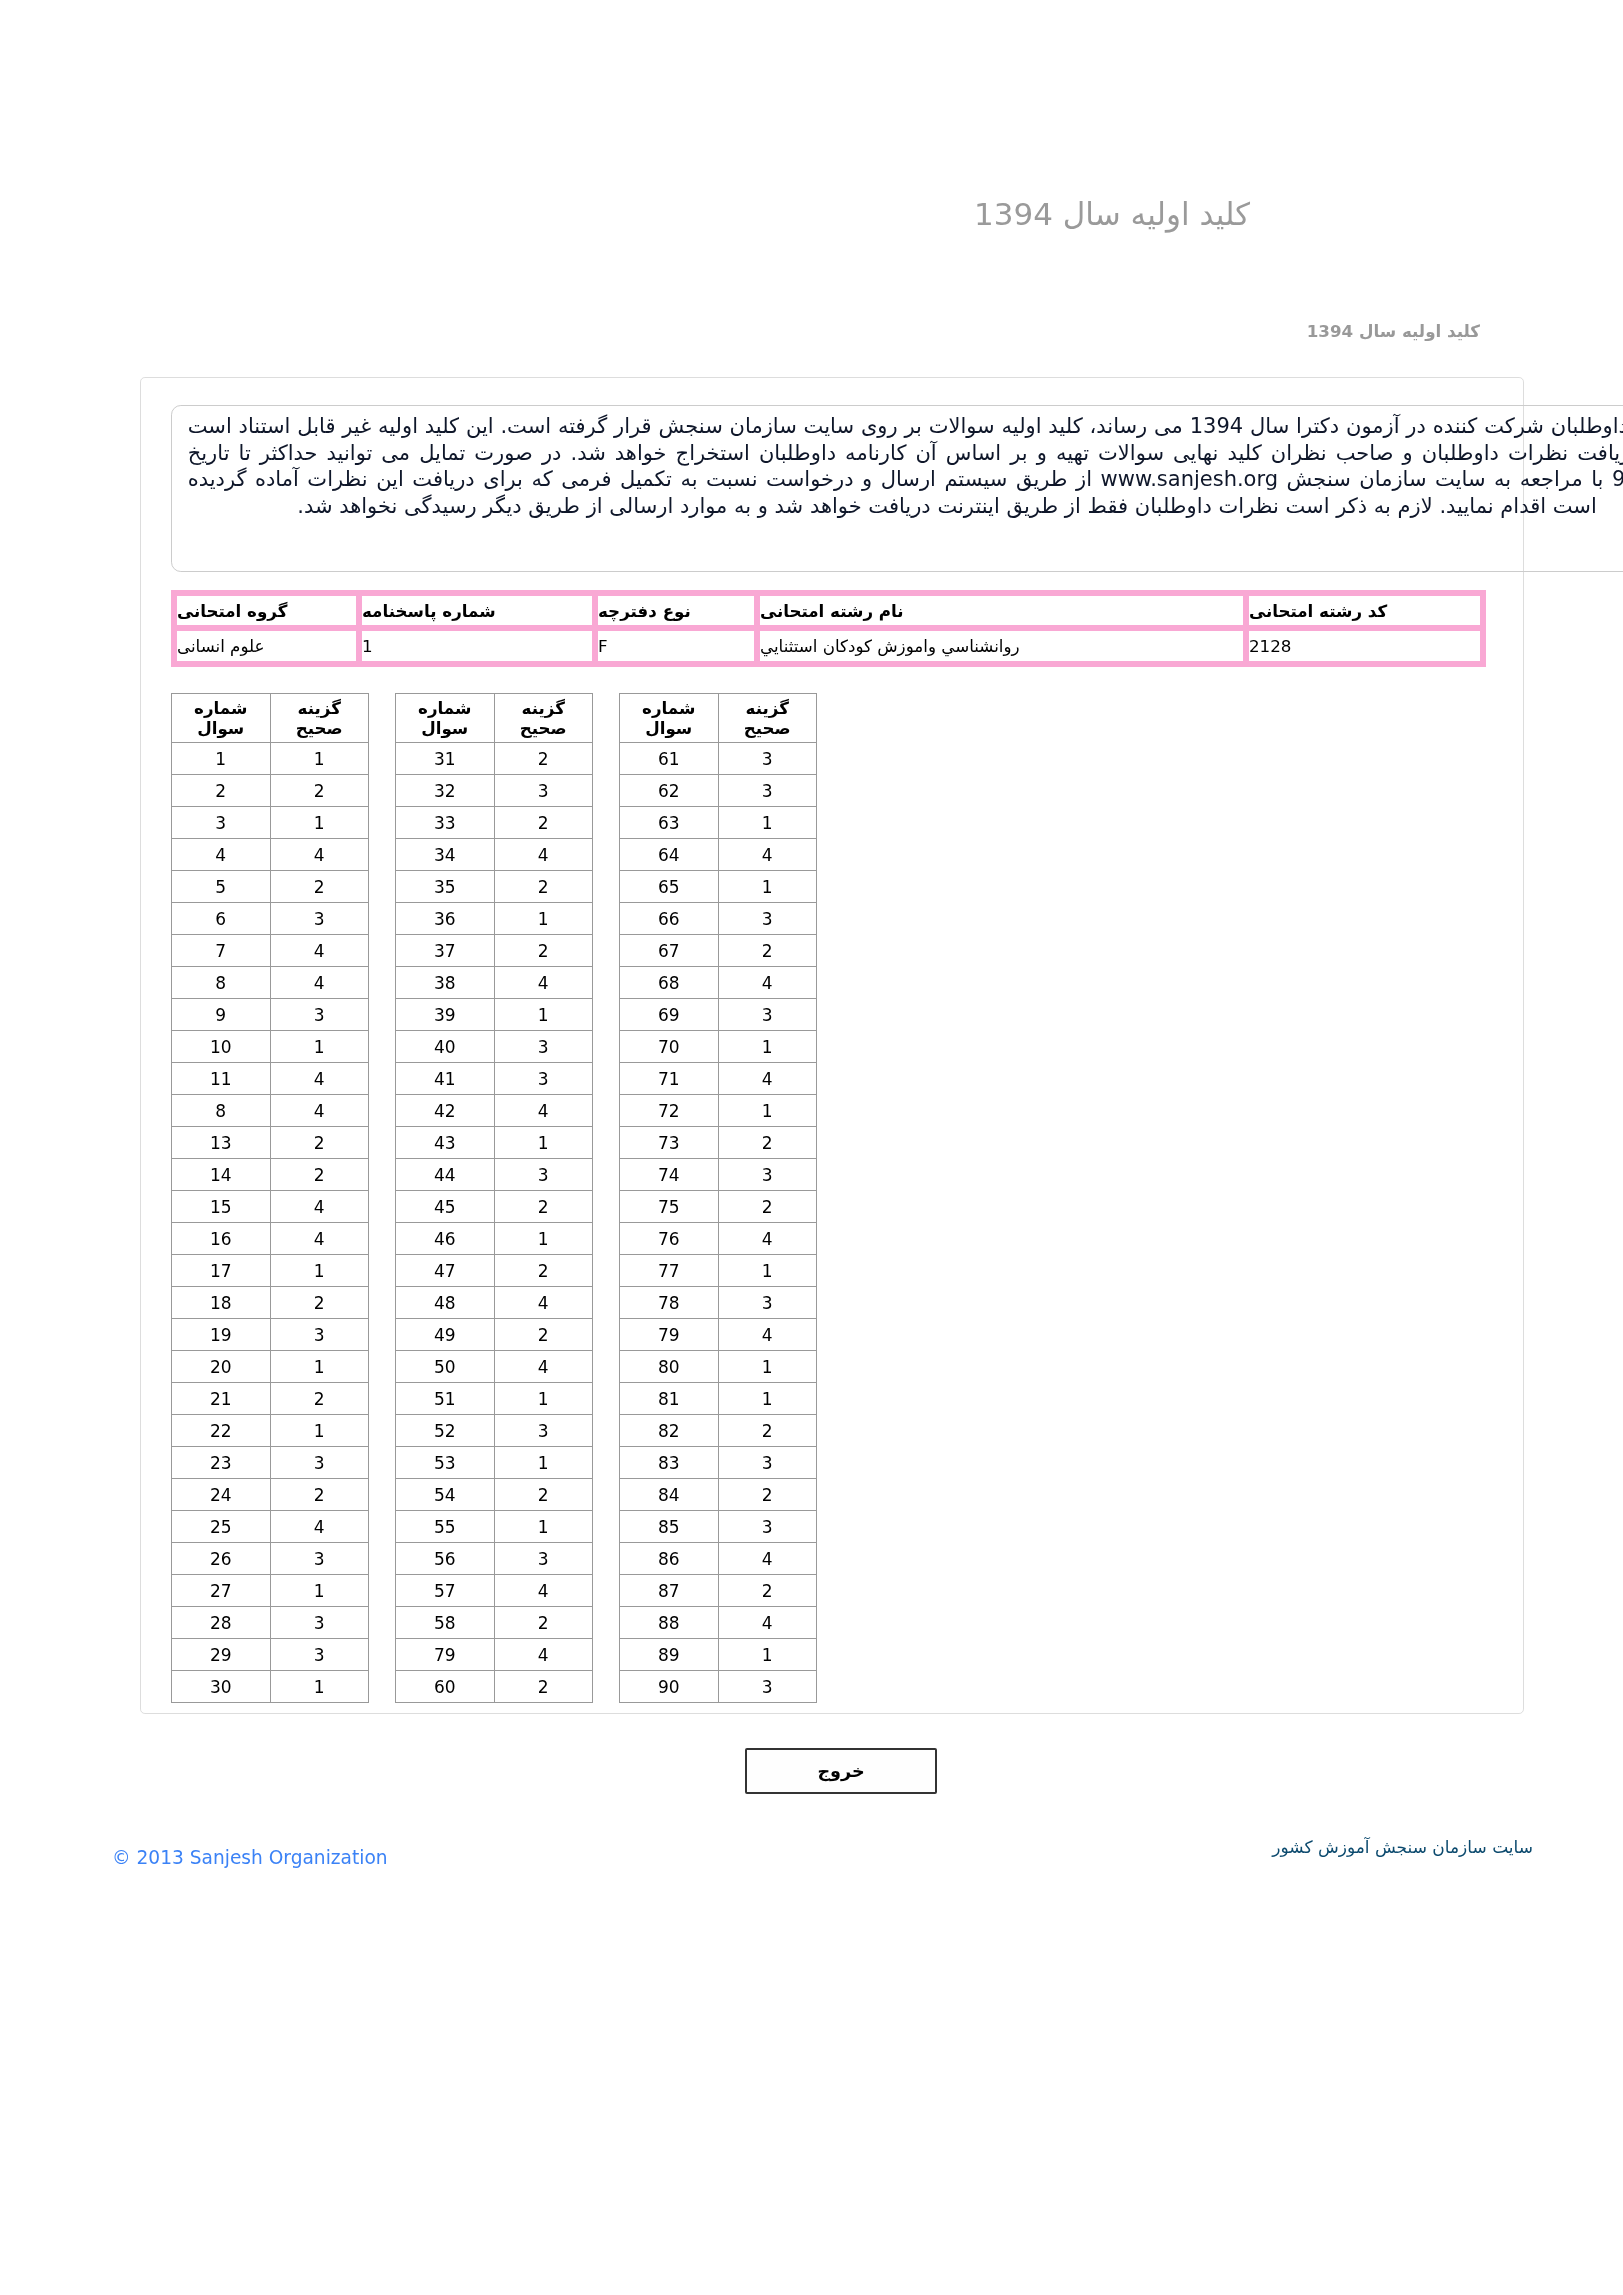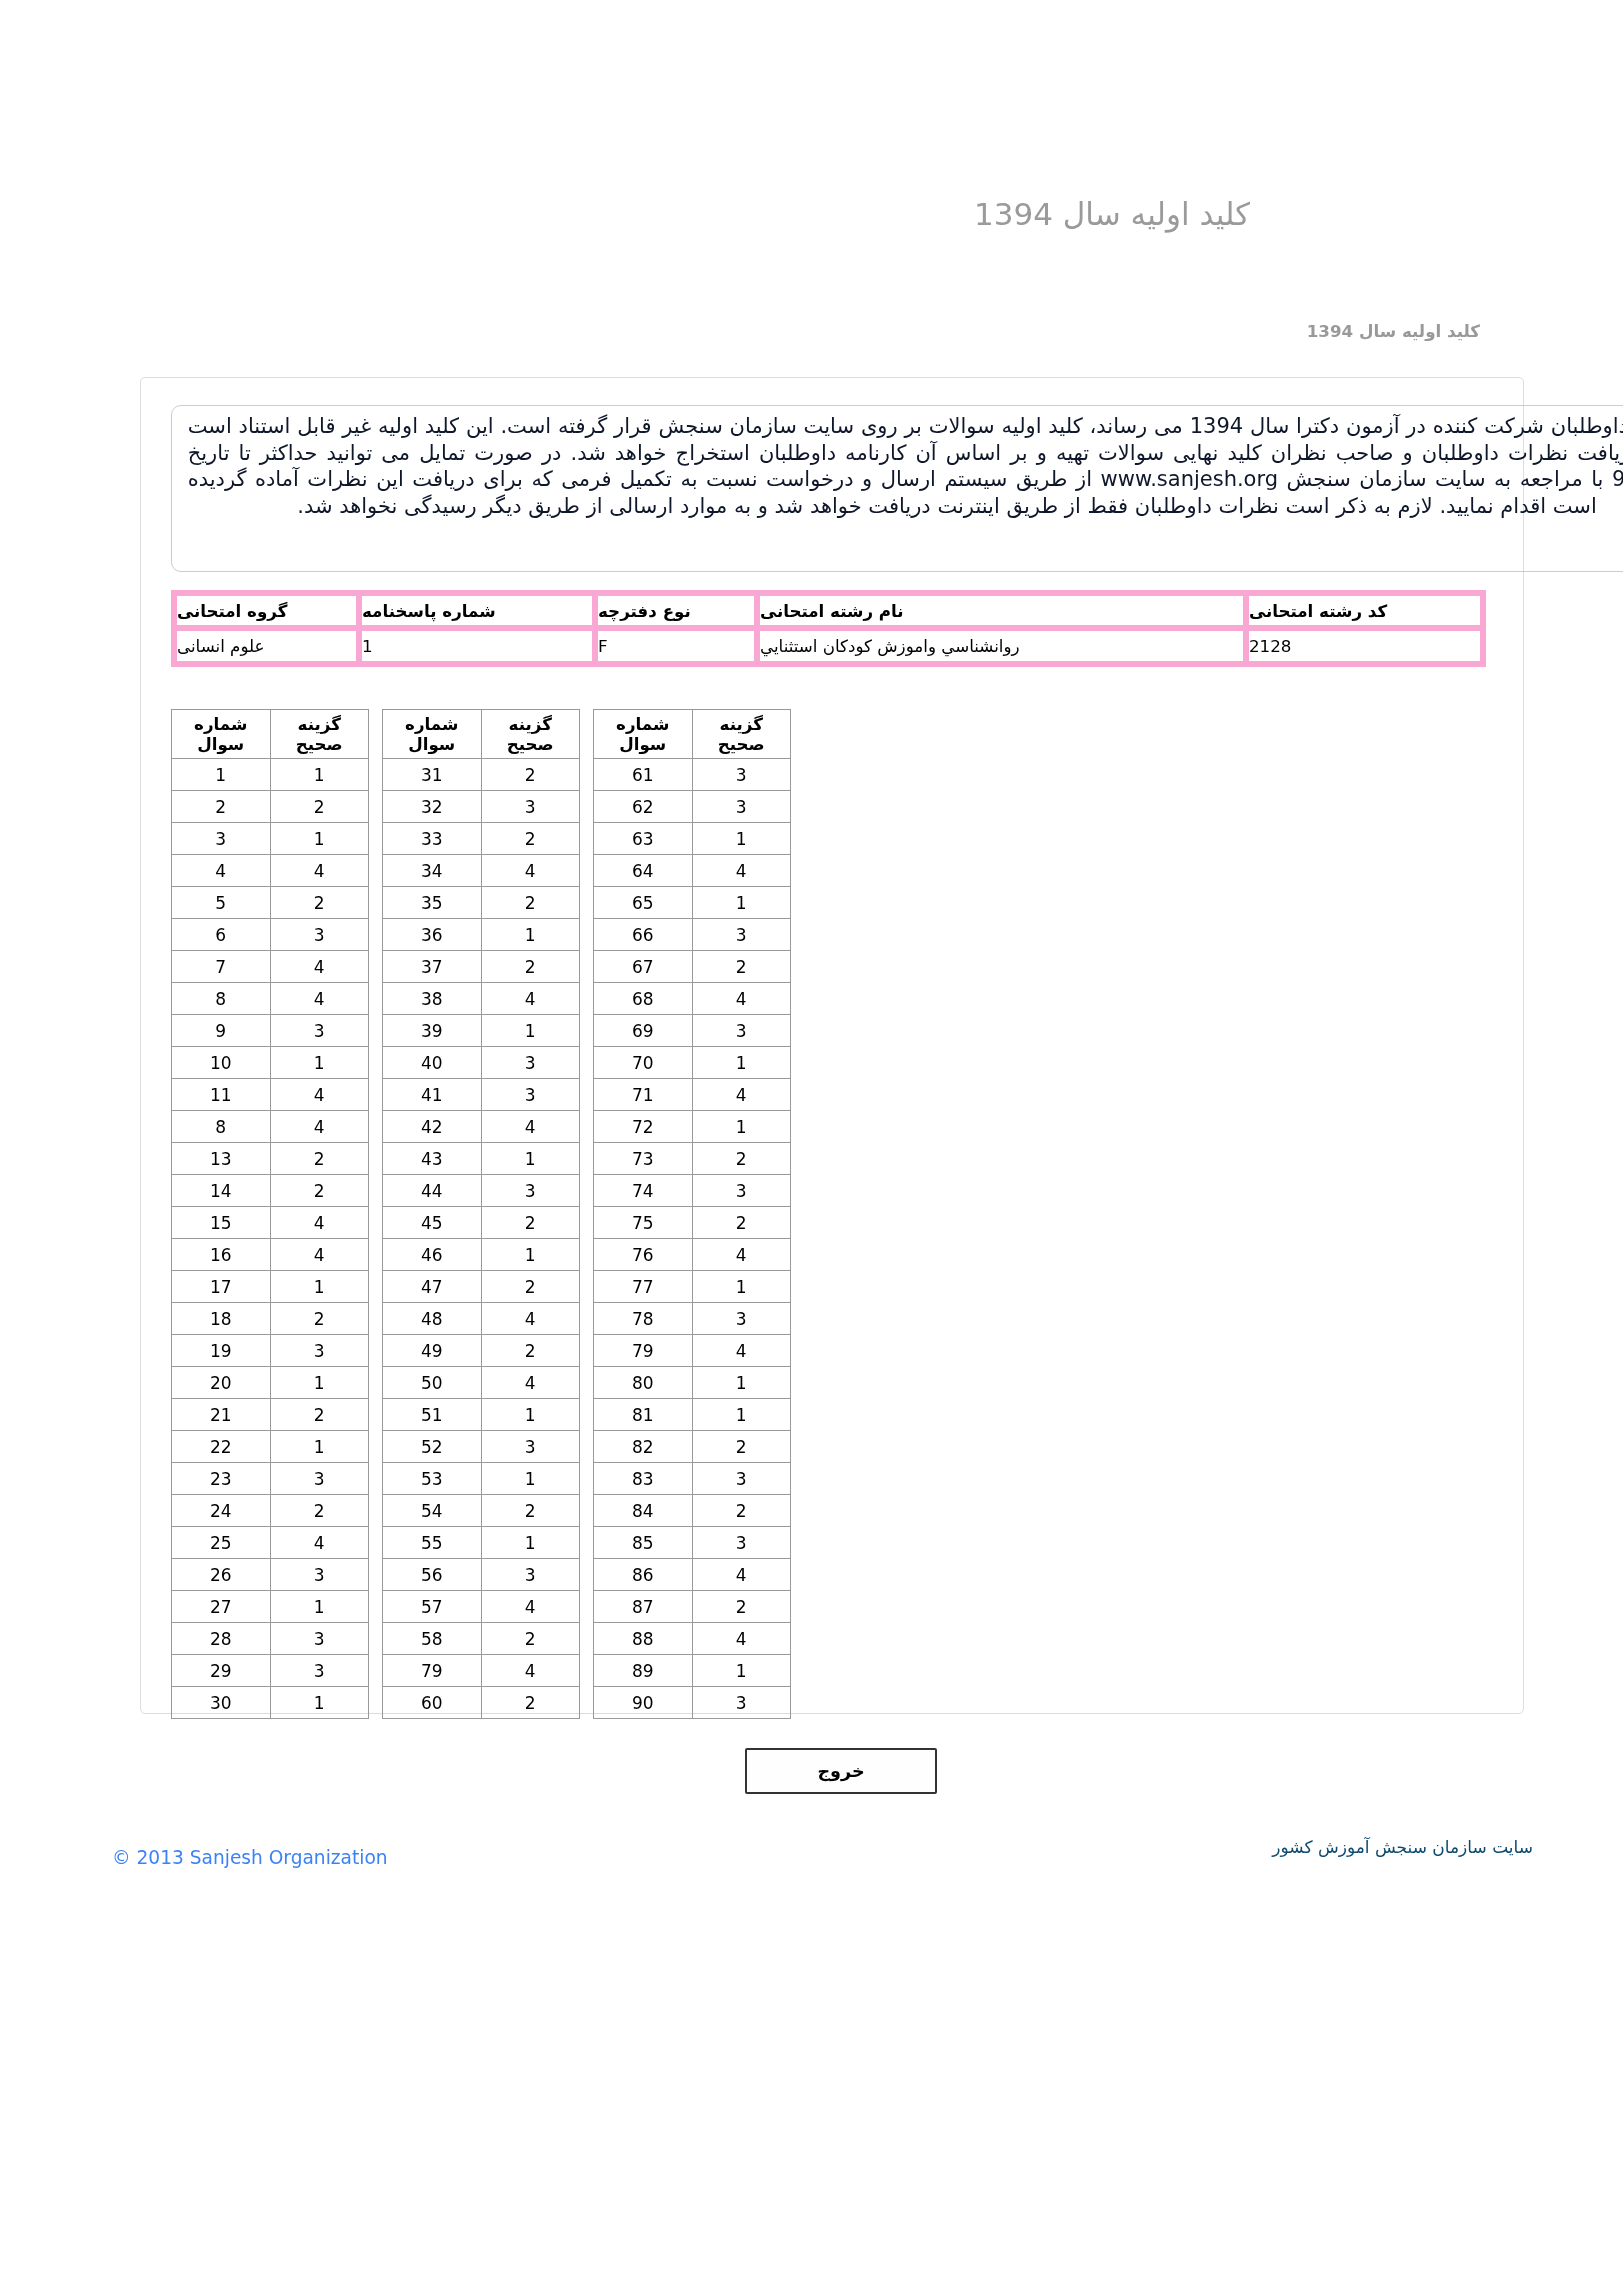--- a/index.html
+++ b/index.html
@@ -35,21 +35,21 @@
     margin-top:18.6px; width:1309px; table-layout:fixed;
     border-collapse:collapse; direction:rtl;
   }
   table.exam-info th, table.exam-info td{
     border:6px solid #f9a8d4; text-align:left; padding:0; overflow:hidden;
   }
   table.exam-info th{height:29px; font-size:16.7px; font-weight:bold;}
   table.exam-info td{height:30px; font-size:16.7px;}
   .w-code{width:237px}.w-name{width:489px}.w-booklet{width:162px}.w-sheet{width:236px}.w-group{width:185px}
   
-  .anskey-row{margin-top:42px; display:flex; gap:13px; align-items:flex-end;}
+  .anskey-row{margin-top:26px; display:flex; gap:26px; align-items:flex-end;}
   table.anskey{
     width:198px; border-collapse:collapse; direction:ltr; table-layout:fixed;
   }
   table.anskey th, table.anskey td{
     border:1px solid #999; text-align:center; padding:0;
   }
   table.anskey th{
     height:48px; font-size:16.7px; font-weight:bold; line-height:20.6px;
     white-space:pre-line; direction:rtl; vertical-align:middle;
   }

